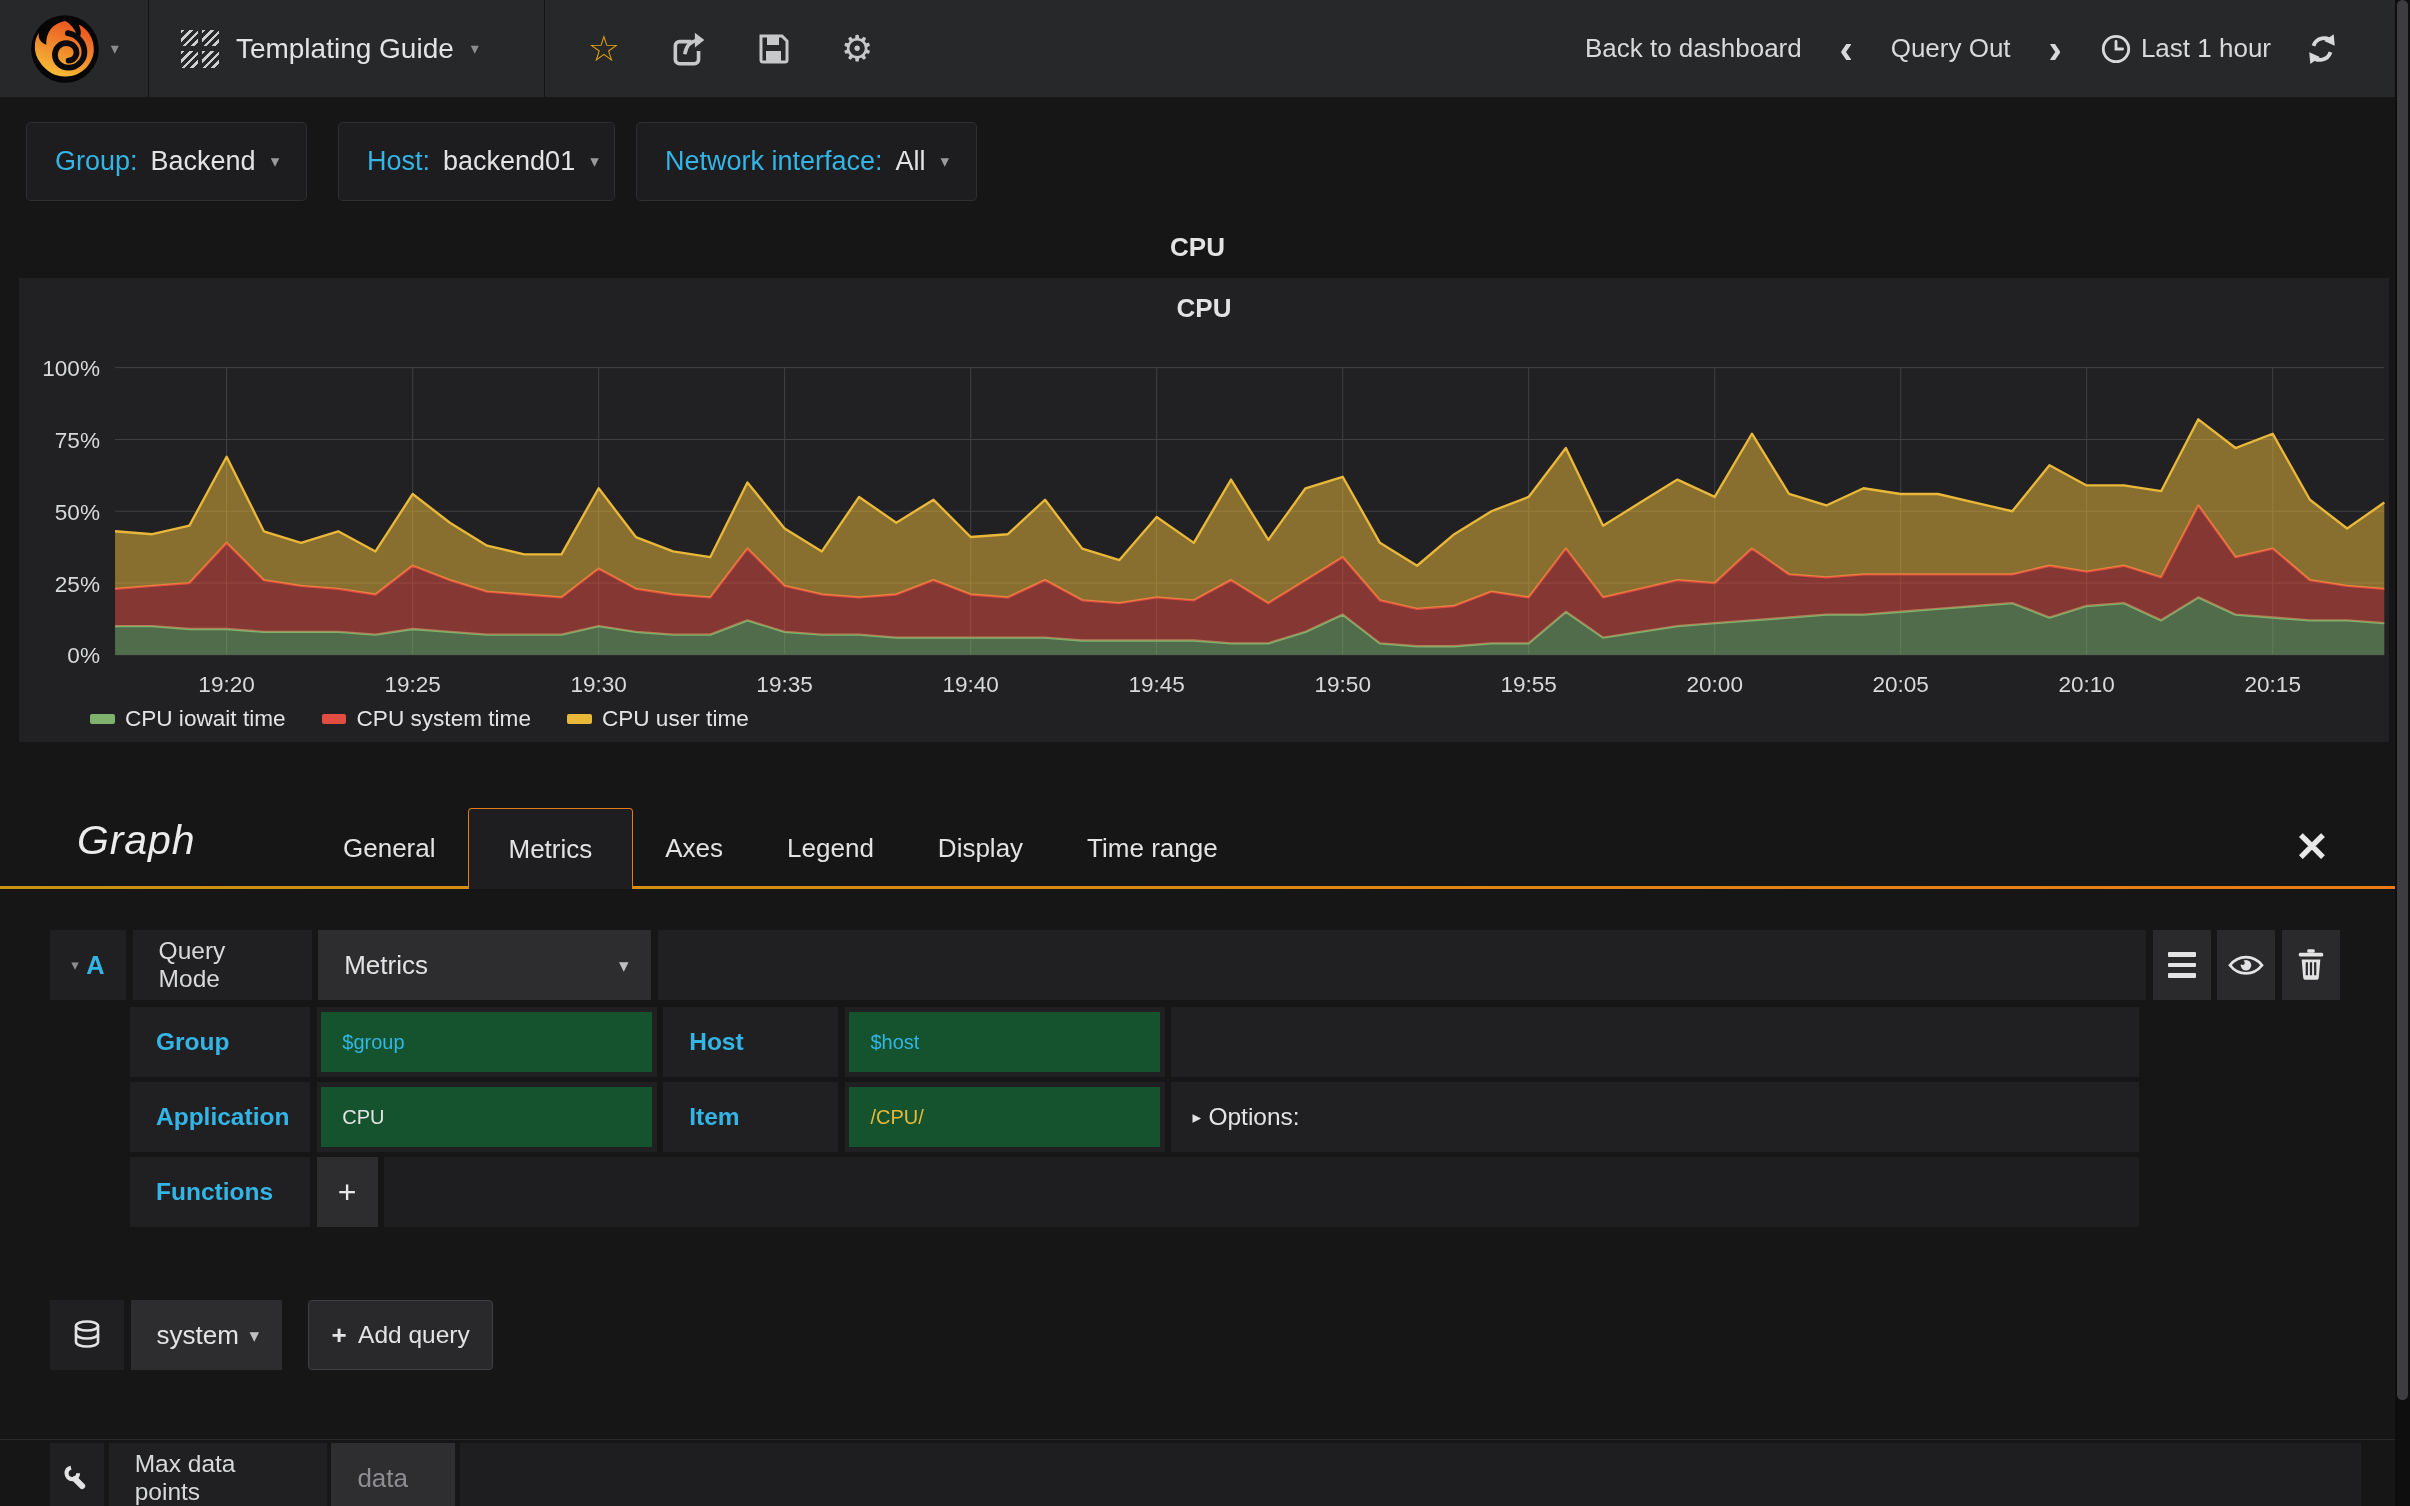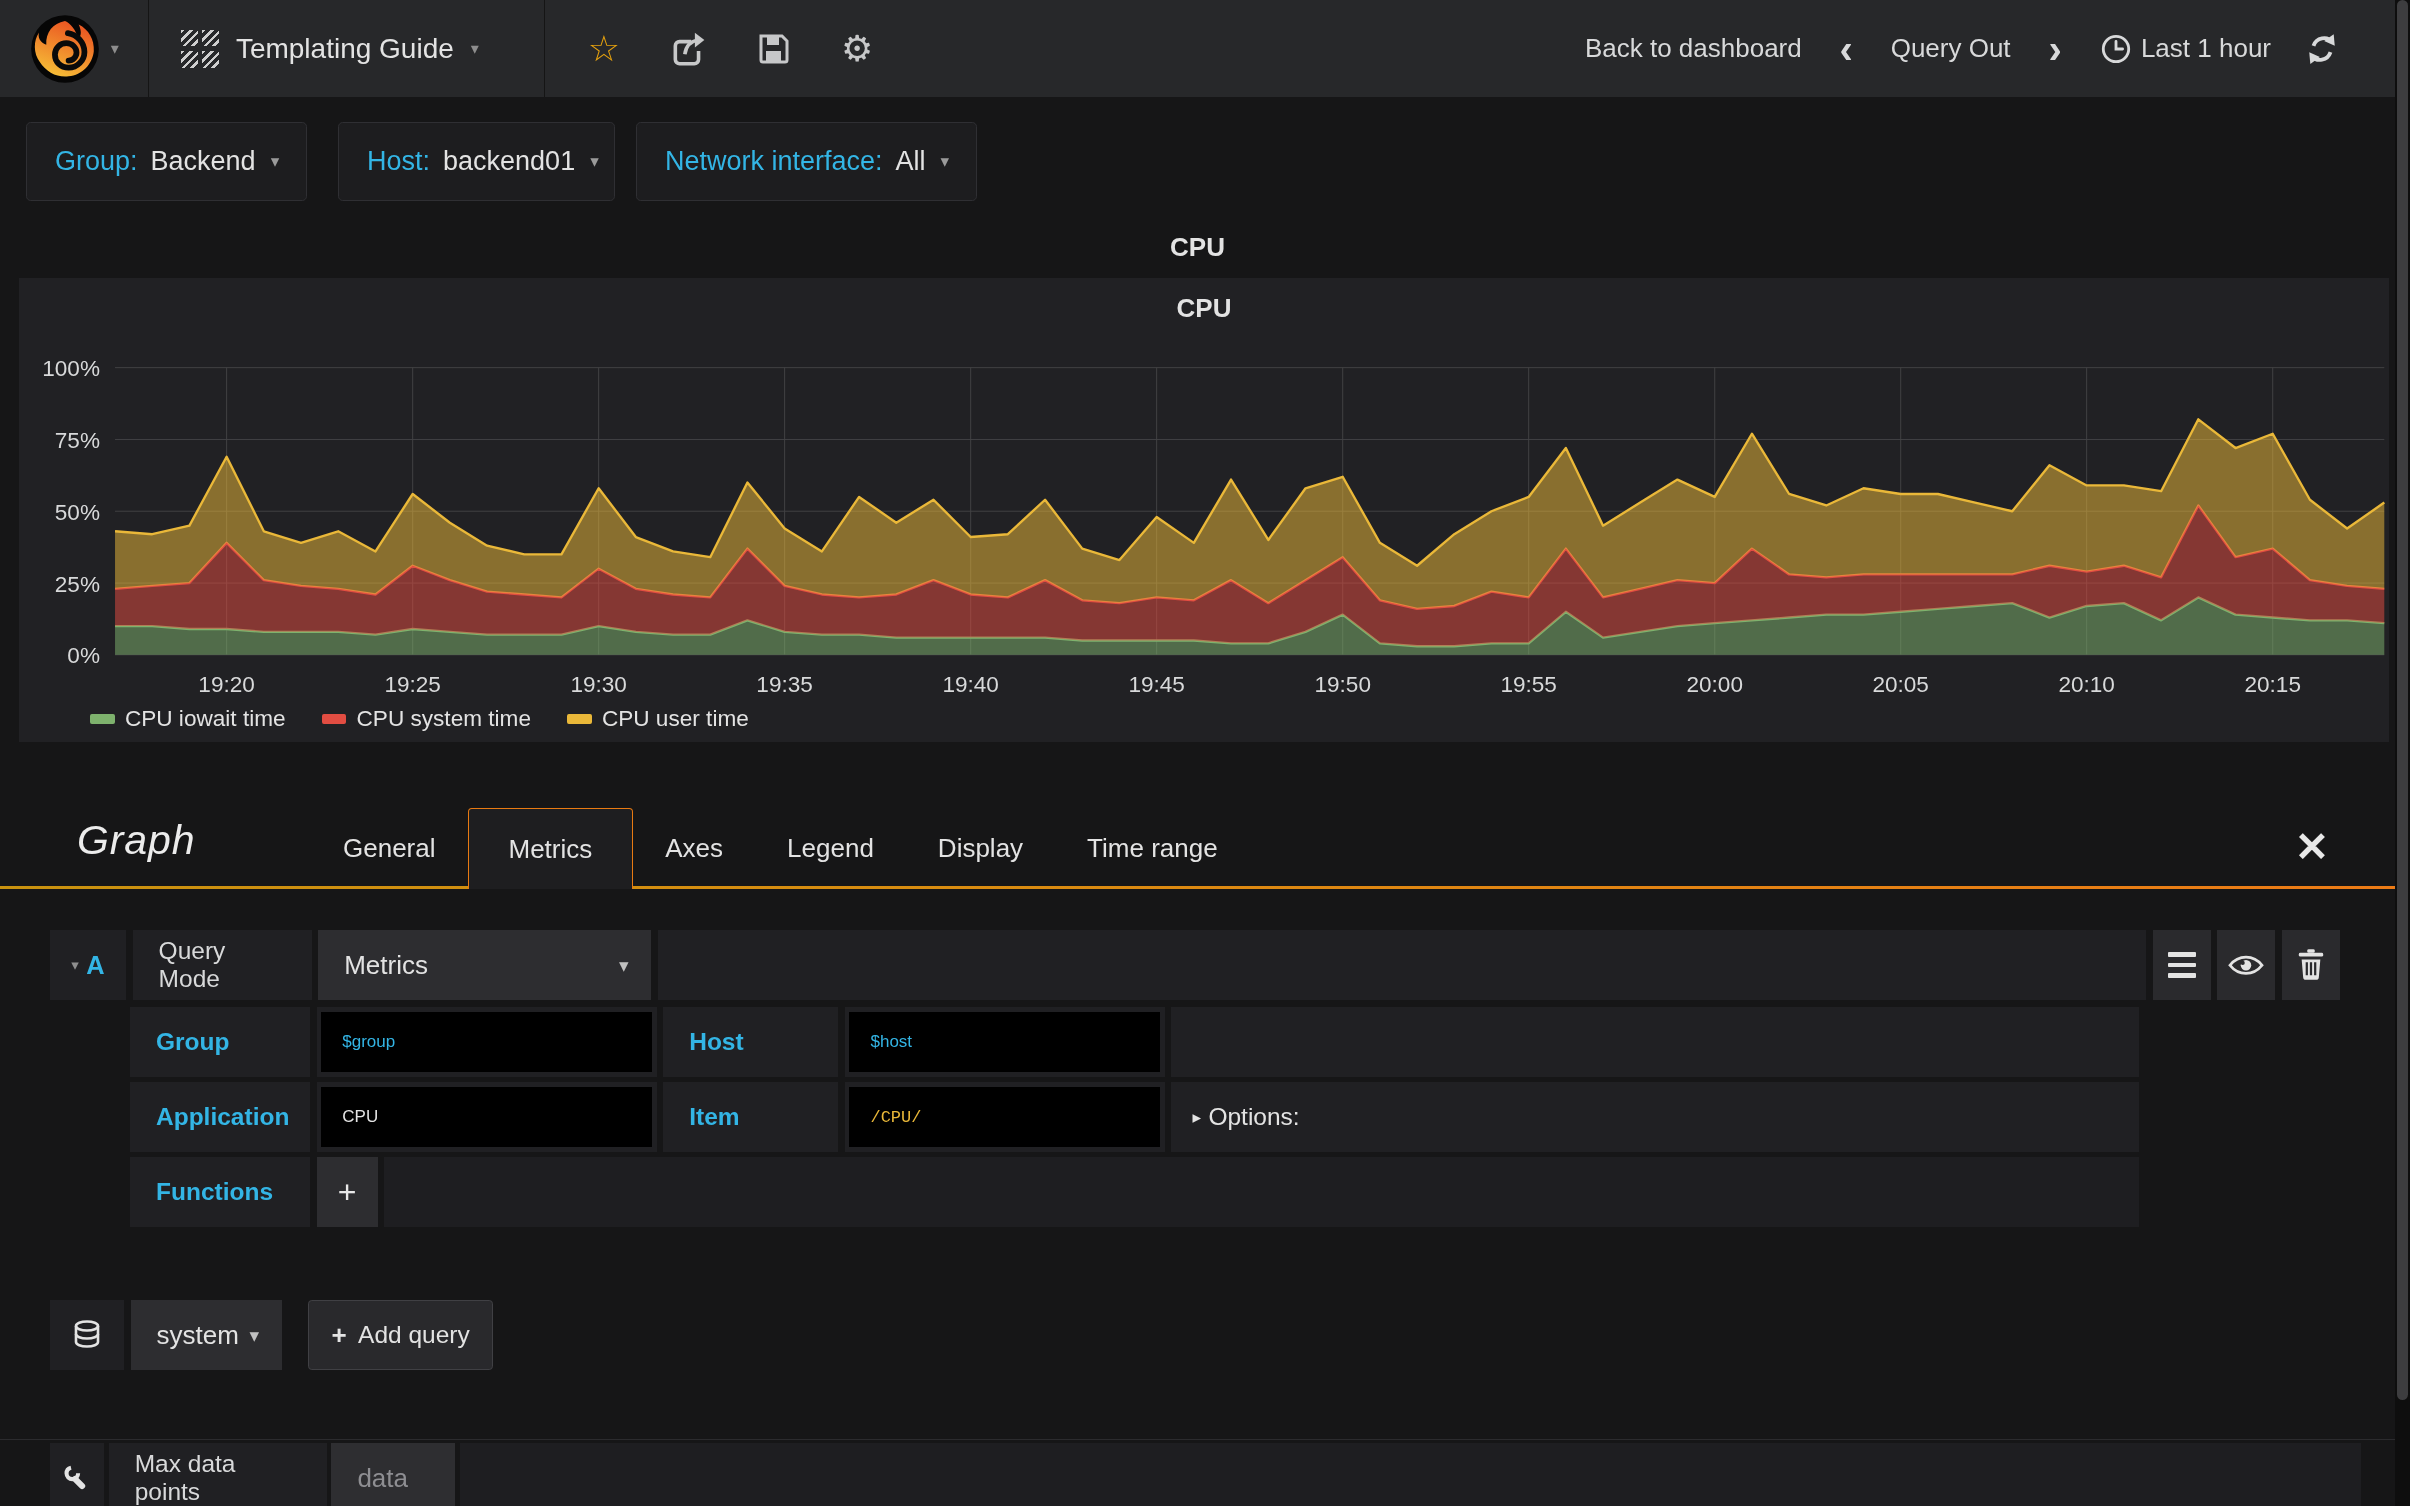--- a/index.html
+++ b/index.html
@@ -64,22 +64,22 @@
                background:linear-gradient(90deg,#c9920f 0%, #d98c10 40%, #ec7b16 100%); }
   .close-x { position:absolute; right:66px; top:19px; font-size:41px; font-weight:bold;
              color:#e8e8e8; cursor:pointer; line-height:1; }
 
   
   .qrow { position:absolute; display:flex; gap:6.6px; height:70px; }
   .cell { background:#202023; display:flex; align-items:center; }
   .cell.lbl { padding:0 26px; font-size:24.5px; color:#d8d9da; }
   .cell.lbl.blue { color:#33b5e5; font-weight:bold; }
   .fieldcell { background:#202023; position:relative; }
-  .field { position:absolute; inset:4.7px; background:#000000; display:flex; align-items:center;
-           padding:0 21px; font-size:17px; color:#e3e3e3; cursor:text; }
+  .field { position:absolute; inset:4.7px; background:#14532d; display:flex; align-items:center;
+           padding:0 21px; font-size:20px; color:#e3e3e3; cursor:text; }
   .selectbox { background:#2d2d30; display:flex; align-items:center; justify-content:space-between;
                padding:0 22.6px 0 26px; font-size:26px; color:#e3e3e3; cursor:pointer; }
   .selectbox .caret { color:#c0c0c0; font-size:19px; }
   .sq-btn { width:58px; background:#2a2a2d; display:flex; align-items:center; justify-content:center;
             cursor:pointer; }
   .filler { flex:1; background:#202023; }
   .ham { display:flex; flex-direction:column; gap:5.6px; }
   .ham span { display:block; width:28px; height:4.7px; background:#e3e3e3; border-radius:0.9px; }
   .blue-a { color:#33b5e5; font-weight:bold; font-size:25.4px; }
   .collapse-caret { color:#8d8d8d; font-size:15px; margin-right:7.5px; cursor:pointer; }
@@ -329,21 +329,21 @@
   <div class="qrow" style="left:130px; top:1082px; width:2009px;">
     <div class="cell lbl blue" style="width:180px;">
         <span>Application</span>
       </div>
     <div class="fieldcell" style="width:340px;">
       <div class="field">CPU</div>
     </div>
     <div class="cell lbl blue" style="width:175px;">
         <span>Item</span>
       </div>
-    <div class="fieldcell" style="width:320px;font-family:Liberation Mono, monospace;">
+    <div class="fieldcell" style="width:320px;">
       <div class="field" style="color:#eab839;">/CPU/</div>
     </div>
     <div class="filler" style="display:flex; align-items:center; padding-left:21px;">
       <span class="options">
         <span class="tri">▸</span>
         <span>Options:</span>
       </span>
     </div>
   </div>
 

